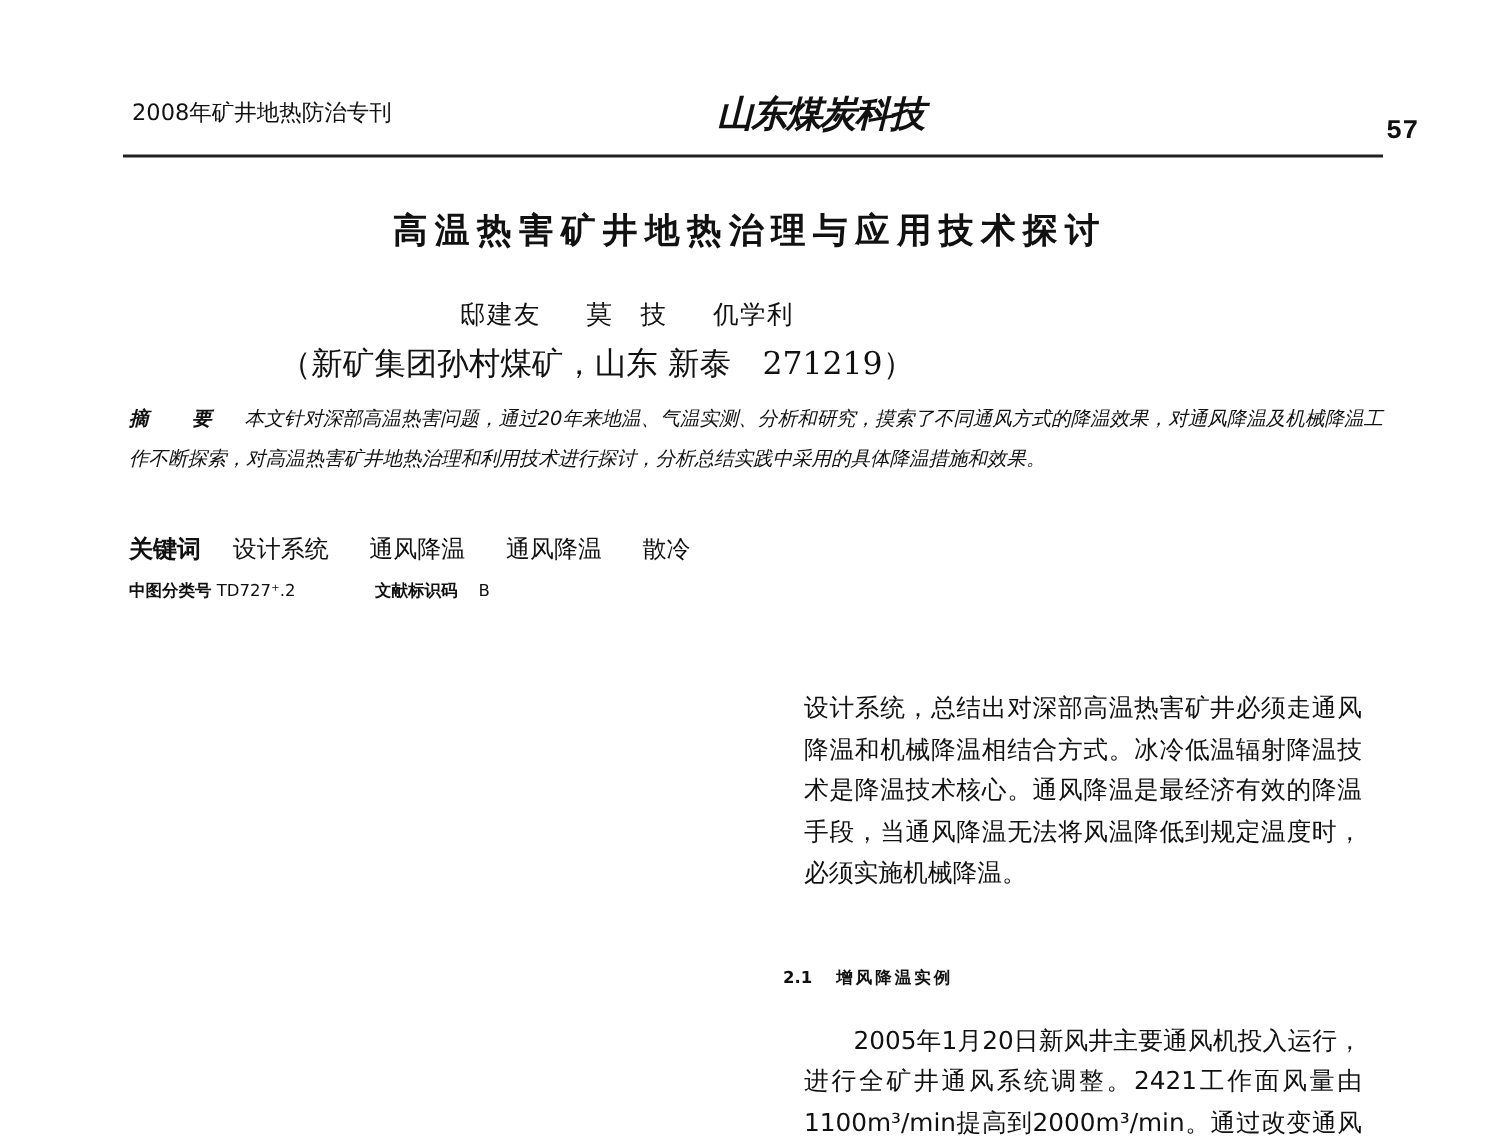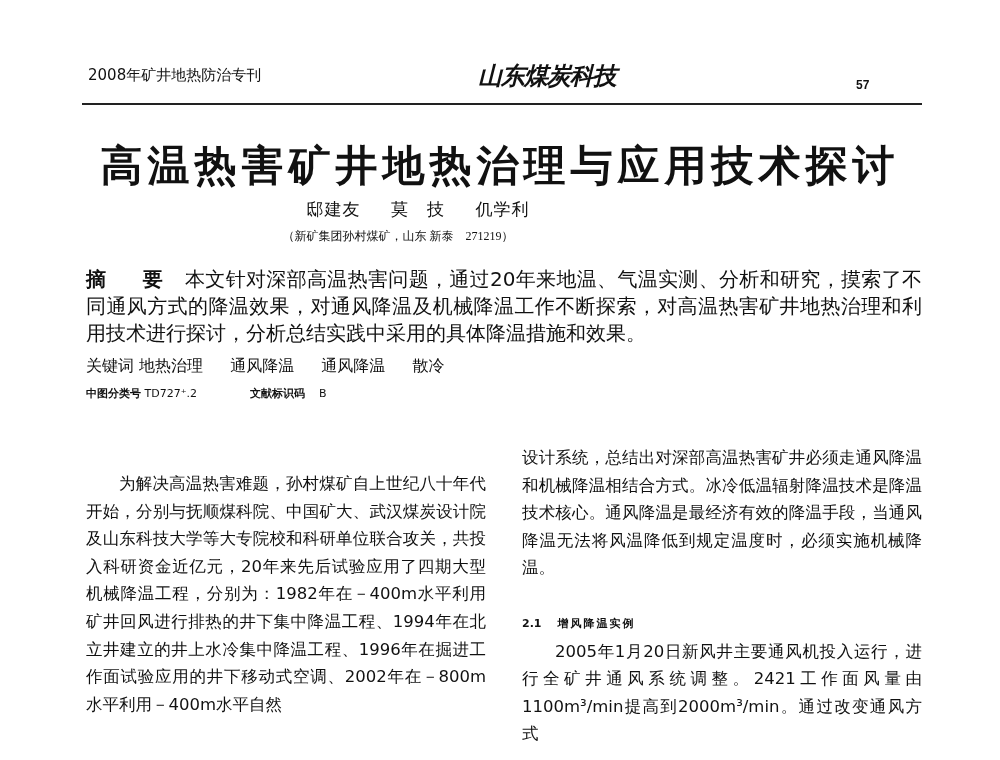--- a/index.html
+++ b/index.html
@@ -1,39 +1,39 @@
 <!DOCTYPE html>
 <html><head>
 <meta charset="utf-8">
 <style>
   html, body { margin: 0; padding: 0; background: #ffffff; }
   body { width: 1000px; height: 760px; position: relative; overflow: hidden; color: #111; font-family: "DejaVu Serif", "Liberation Serif", serif; }
   .abs { position: absolute; }
   .hdr-left { left: 88px; top: 66px; font-size: 15px; letter-spacing: 0px; font-family: "DejaVu Sans", "Liberation Sans", sans-serif; }
   .hdr-center { left: 478px; top: 60px; font-size: 24px; font-weight: bold; font-style: italic; letter-spacing: -1px; font-family: "DejaVu Serif", serif; }
-  .hdr-page { left: 856px; top: 78px; font-size: 12px; font-weight: bold; font-family: Liberation Sans, sans-serif; }
+  .hdr-page { left: 924px; top: 78px; font-size: 18px; font-weight: bold; font-family: Liberation Mono, monospace; }
   .hdr-rule { left: 82px; top: 103px; width: 840px; height: 2px; background: #222; }
-  .title { left: 0; width: 1000px; top: 138px; text-align: center; font-size: 42px; letter-spacing: 5px; font-weight: bold; font-family: "DejaVu Serif", serif; }
+  .title { left: 0; width: 1000px; top: 138px; text-align: center; font-size: 23px; letter-spacing: 5px; font-weight: bold; font-family: "DejaVu Serif", serif; }
   .authors { left: 0; width: 836px; top: 198px; text-align: center; font-size: 17px; letter-spacing: 1px; }
   .authors span { margin: 0 12px; }
-  .affil { left: 0; width: 796px; top: 228px; text-align: center; font-size: 12px; font-family: Liberation Serif, serif; }
-  .abstract { left: 86px; top: 266px; width: 836px; font-size: 20px; line-height: 27px; text-align: justify; font-family: "DejaVu Sans", sans-serif; }
+  .affil { left: 0; width: 796px; top: 228px; text-align: center; font-size: 21px; }
+  .abstract { left: 86px; top: 266px; width: 836px; font-size: 13px; line-height: 27px; text-align: justify; font-family: "DejaVu Sans", sans-serif; font-style: italic; }
   .abstract .lbl { font-weight: bold; margin-right: 14px; letter-spacing: 8px; }
   .kw { left: 86px; top: 356px; font-size: 16px; font-family: "DejaVu Sans", sans-serif; }
-  .kw .lbl { font-weight: normal; }
+  .kw .lbl { font-weight: bold; margin-right: 16px; }
   .kw .item { margin-right: 22px; }
   .cls { left: 86px; top: 386px; font-size: 11px; font-family: "DejaVu Sans", sans-serif; }
   .cls .lbl { font-weight: bold; }
   .cls .gap { display: inline-block; width: 46px; }
   .col { width: 400px; font-size: 16.5px; line-height: 27.6px; text-align: justify; font-family: "DejaVu Sans", sans-serif; }
   .col-left { left: 86px; top: 456px; }
   .col-right { left: 522px; top: 444px; }
   .sec-h { font-weight: bold; font-size: 15px; }
   .sec-h .num { margin-right: 18px; }
-  .p { margin: 0; text-indent: 2em; }
+  .p { margin: 14px; text-indent: 2em; }
   .p.noindent { text-indent: 0; }
   .sub-h { font-weight: bold; font-size: 11px; letter-spacing: 2px; }
   .sub-h .num { margin-right: 16px; letter-spacing: 0; }
   .gap-line { height: 14px; }
 </style>
 </head>
 <body>
 
 <div class="abs hdr-left">2008年矿井地热防治专刊</div>
 <div class="abs hdr-center">山东煤炭科技</div>
@@ -48,37 +48,36 @@
   <span>仉学利</span>
 </div>
 <div class="abs affil">（新矿集团孙村煤矿，山东 新泰　271219）</div>
 
 <div class="abs abstract">
   <span class="lbl">摘　要</span><span>本文针对深部高温热害问题，通过20年来地温、气温实测、分析和研究，摸索了不同通风方式的降温效果，对通风降温及机械降温工作不断探索，对高温热害矿井地热治理和利用技术进行探讨，分析总结实践中采用的具体降温措施和效果。</span>
 </div>
 
 <div class="abs kw">
   <span class="lbl">关键词</span>
-  <span class="item">地热治理</span>
+  <span class="item">设计系统</span>
   <span class="item">通风降温</span>
   <span class="item">通风降温</span>
   <span class="item">散冷</span>
 </div>
 
 <div class="abs cls">
   <span class="lbl">中图分类号</span>
   <span>TD727⁺.2</span>
   <span class="gap"></span>
   <span class="lbl">文献标识码</span>
   &nbsp;&nbsp;&nbsp;<span>B</span>
 </div>
 
 <div class="abs col col-left">
   <div class="gap-line"></div>
-  <p class="p">为解决高温热害难题，孙村煤矿自上世纪八十年代开始，分别与抚顺煤科院、中国矿大、武汉煤炭设计院及山东科技大学等大专院校和科研单位联合攻关，共投入科研资金近亿元，20年来先后试验应用了四期大型机械降温工程，分别为：1982年在－400m水平利用矿井回风进行排热的井下集中降温工程、1994年在北立井建立的井上水冷集中降温工程、1996年在掘进工作面试验应用的井下移动式空调、2002年在－800m水平利用－400m水平自然</p>
 </div>
 
 <div class="abs col col-right">
   <p class="p noindent">设计系统，总结出对深部高温热害矿井必须走通风降温和机械降温相结合方式。冰冷低温辐射降温技术是降温技术核心。通风降温是最经济有效的降温手段，当通风降温无法将风温降低到规定温度时，必须实施机械降温。</p>
   <div class="gap-line"></div>
   <div class="gap-line"></div>
   <div class="sub-h">
     <span class="num">2.1</span><span>增风降温实例</span>
   </div>
   <p class="p">2005年1月20日新风井主要通风机投入运行，进行全矿井通风系统调整。2421工作面风量由1100m³/min提高到2000m³/min。通过改变通风方式</p>

